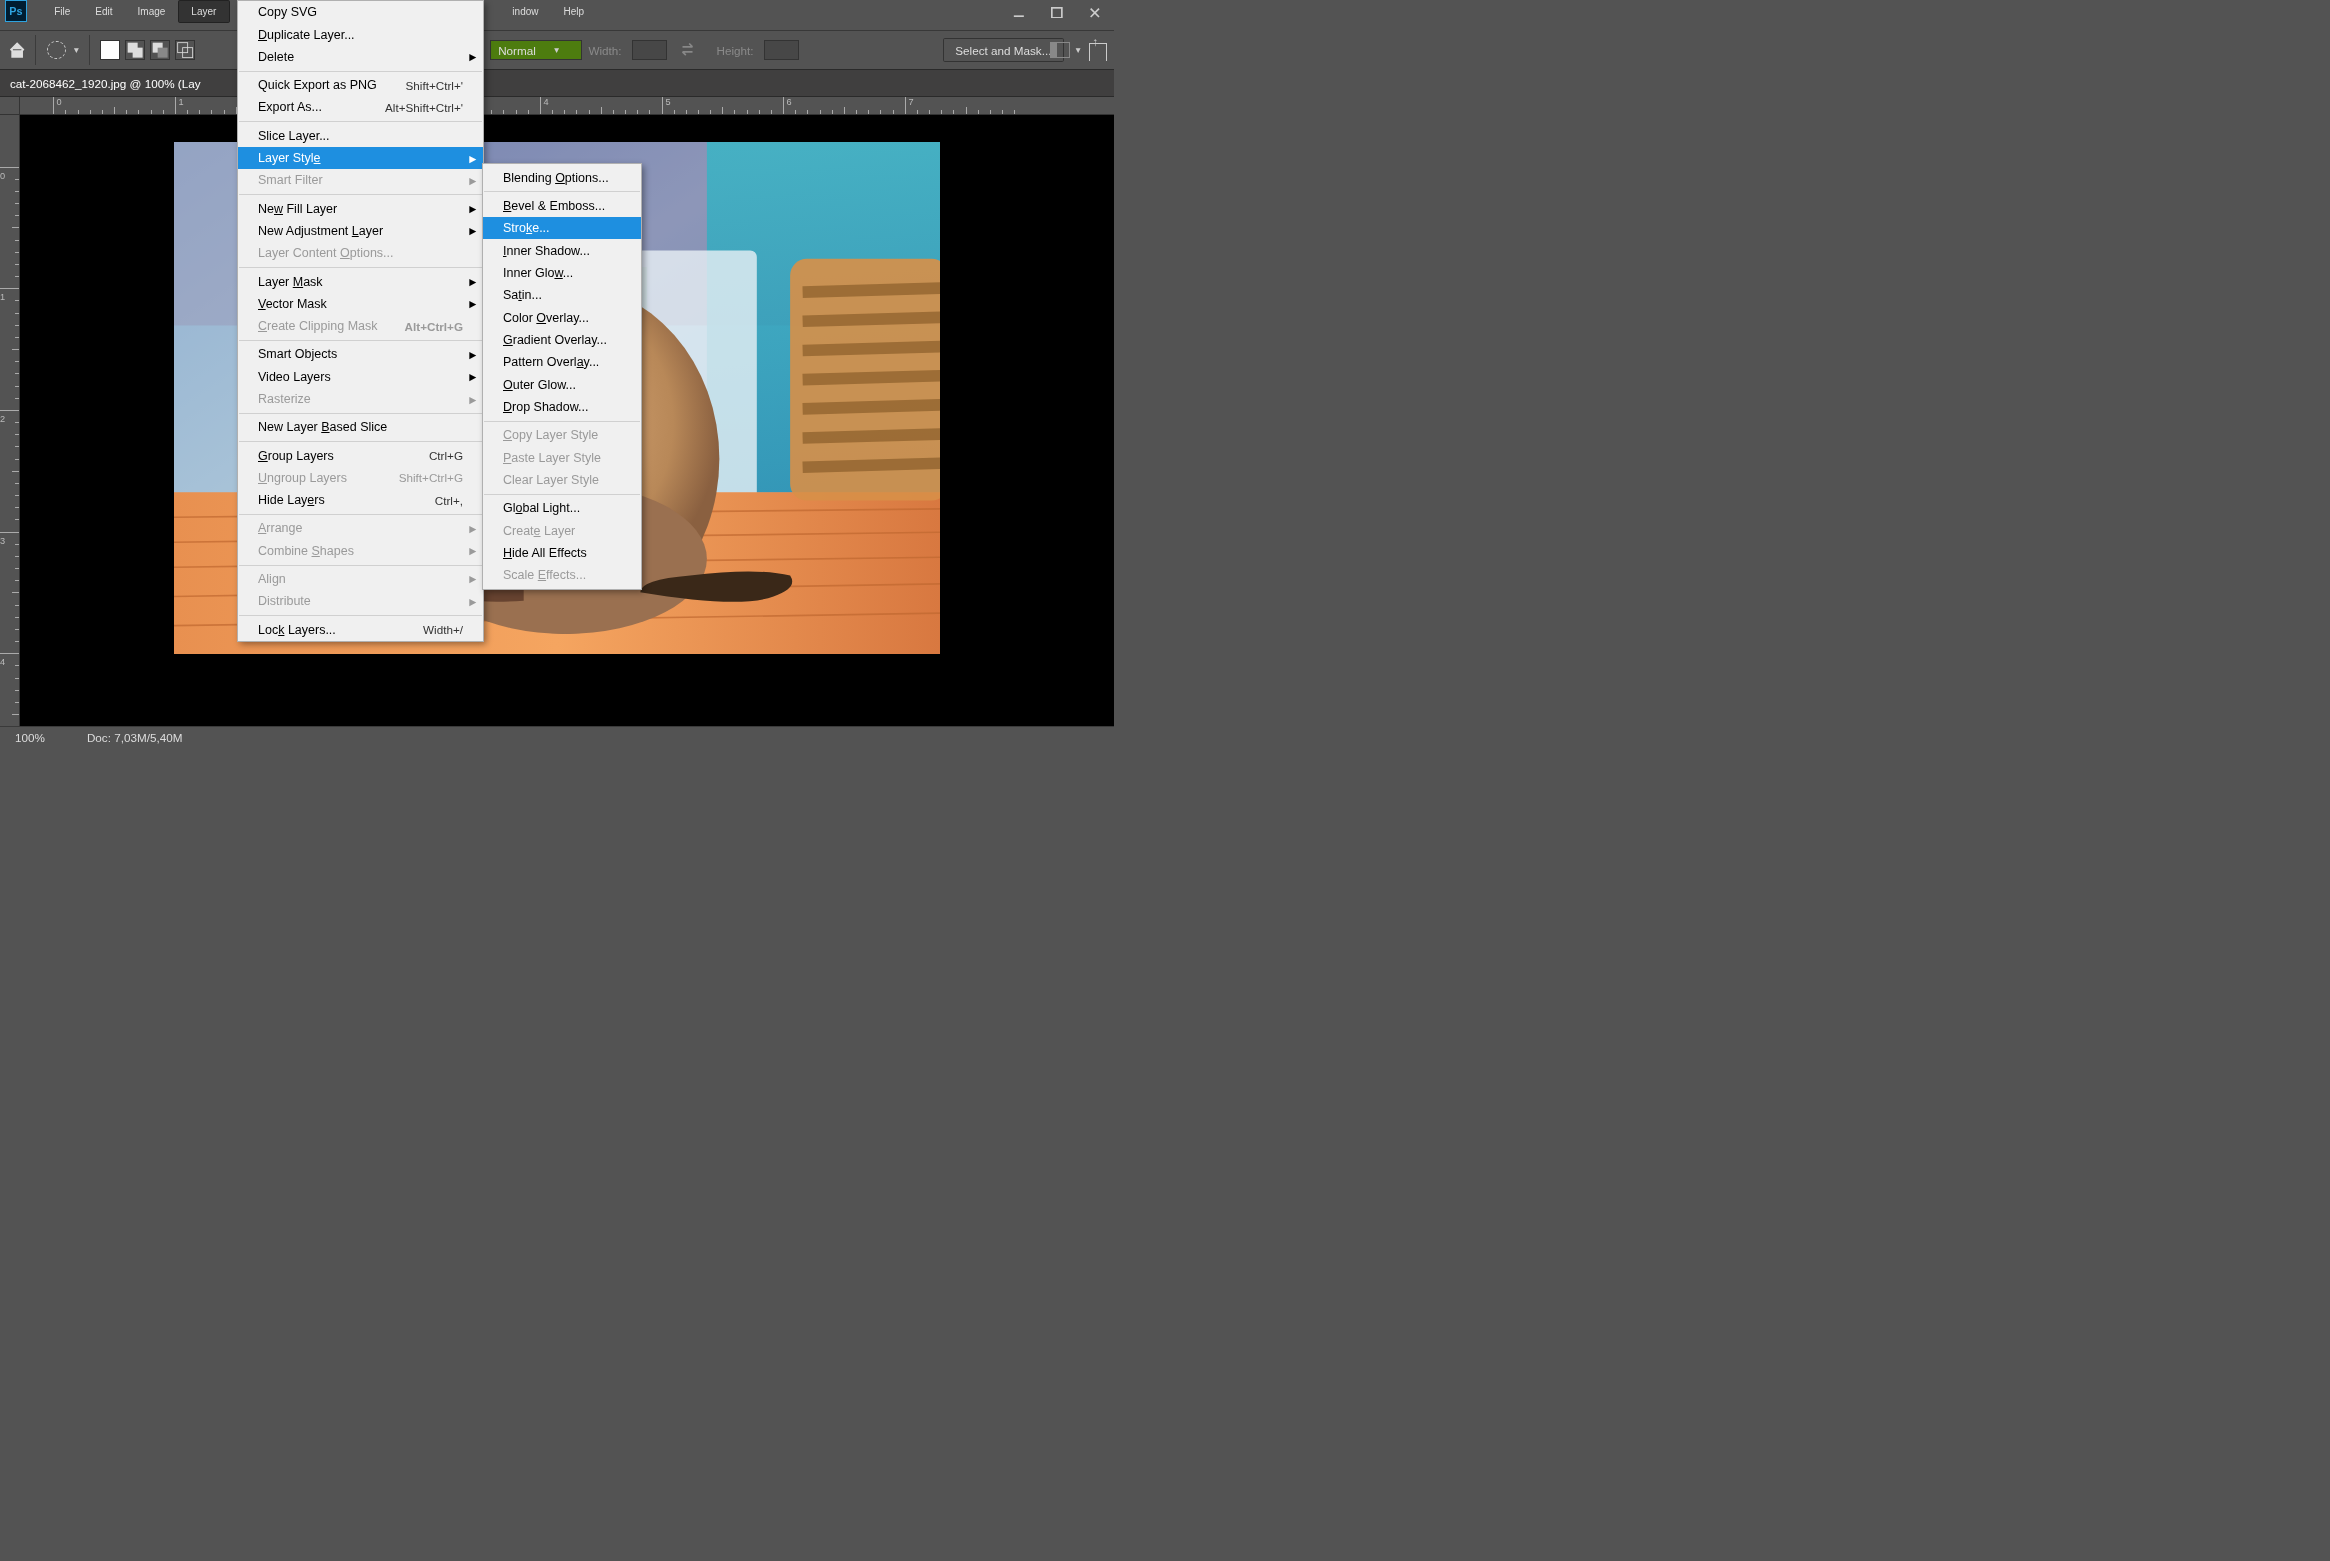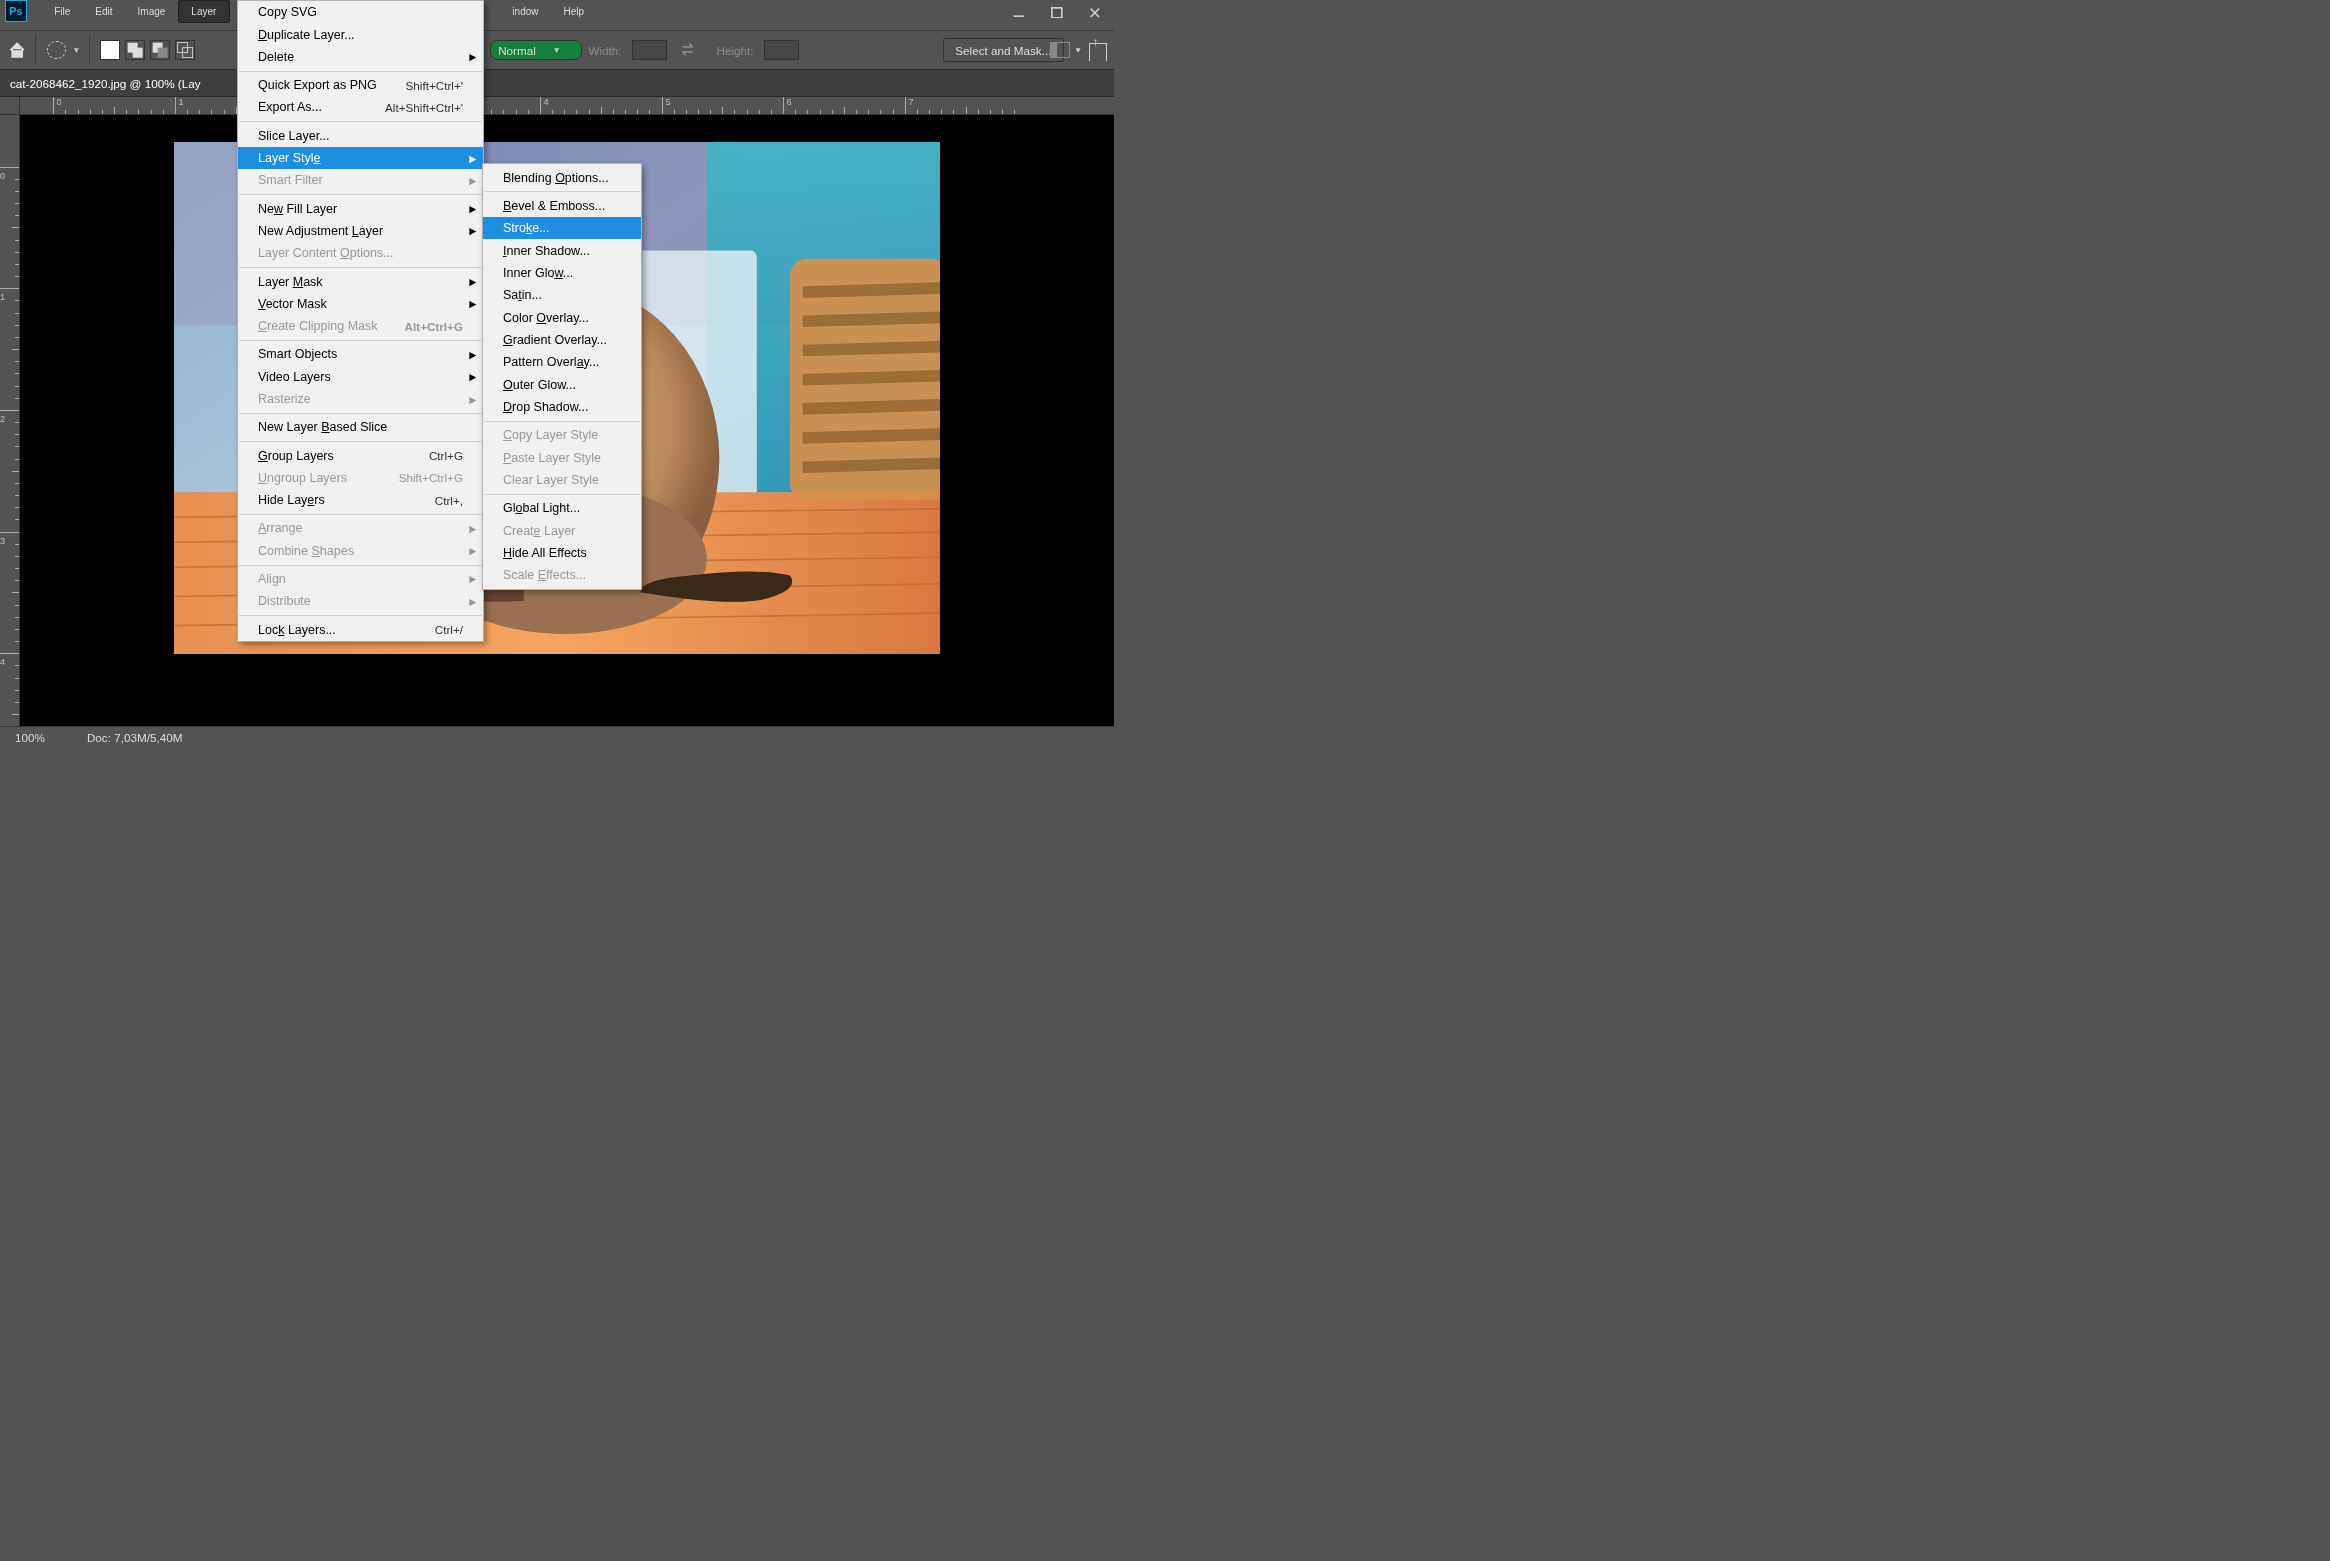--- a/index.html
+++ b/index.html
@@ -12,21 +12,21 @@
 .win-btn{width:38px;height:25px;display:flex;align-items:center;justify-content:center;color:#ccc}
 .toolbar{height:40px;background:#535353;border-top:0.8px solid #383838;border-bottom:0.8px solid #2a2a2a;display:flex;align-items:center;padding:0 6.7px;position:relative}
 .tb-sep{width:0.8px;height:30px;background:#3b3b3b;margin:0 8.3px}
 .home-icon{width:20px;height:20px;display:flex;align-items:center;justify-content:center}
 .sel-shape{width:18.3px;height:18.3px;border:0.8px dashed #ccc;border-radius:50%;margin:0 3.3px}
 .chev-down{font-size:8.3px;color:#ccc;margin-left:3.3px}
 .swatch{width:20px;height:20px;border:0.8px solid #333;margin:0 2.5px}
 .sw-white{background:#fff}
 .sw-dual{position:relative;background:#535353}
 .tb-label{color:#c8c8c8;margin:0 6.7px;font-size:11.7px}
-.tb-select{background:#15803d;border:0.8px solid #333;color:#ddd;padding:2.5px 20px 2.5px 6.7px;position:relative;display:inline-flex;align-items:center;border-radius:8px}
+.tb-select{background:#4d7c0f;border:0.8px solid #333;color:#ddd;padding:2.5px 20px 2.5px 6.7px;position:relative;display:inline-flex;align-items:center;border-radius:0}
 .tb-input{width:35px;height:20px;background:#474747;border:0.8px solid #333;margin-left:3.3px}
 .dim{color:#8a8a8a}
 .select-mask{border:0.8px solid #333;padding:4.2px 11.7px;color:#ddd;border-radius:1.7px}
 .doc-tab{height:27px;background:#403f3f;border-bottom:0.8px solid #2a2a2a;display:flex;align-items:center;padding:0 10px;color:#fff;font-size:11.7px}
 .canvas-area{position:absolute;left:0;top:97px;right:0;bottom:21.7px;background:#282828}
 .ruler-h{position:absolute;left:20px;right:0;top:0;height:18.3px;background:#535353;border-bottom:0.8px solid #333;overflow:hidden}
 .ruler-v{position:absolute;left:0;top:18.3px;width:20px;bottom:0;background:#535353;border-right:0.8px solid #333;overflow:hidden}
 .ruler-corner{position:absolute;left:0;top:0;width:20px;height:18.3px;background:#535353;border-right:0.8px solid #333;border-bottom:0.8px solid #333}
 .rh-mark{position:absolute;top:0;font-size:9.2px;color:#bbb;padding-left:2.5px;border-left:0.8px solid #aaa;height:18.3px;line-height:10px}
 .rh-tick{position:absolute;bottom:0;width:0.8px;height:4.2px;background:#aaa}
@@ -430,21 +430,21 @@
       <span>Align</span>
       <span class="ctx-arrow" style="color: rgb(154, 154, 154);">▶</span>
     </div>
     <div class="ctx-item disabled">
       <span>Distribute</span>
       <span class="ctx-arrow" style="color: rgb(154, 154, 154);">▶</span>
     </div>
     <div class="ctx-sep"></div>
     <div class="ctx-item">
       <span>Loc<span class="und">k</span> Layers...</span>
-      <span class="shortcut">Ctrl+/</span>
+      <span class="shortcut">Width+/</span>
     </div>
   </div>
 <div class="ctx-menu ctx-sub" id="ctx-sub">
     <div class="ctx-item">
       <span>Blending <span class="und">O</span>ptions...</span>
     </div>
     <div class="ctx-sep"></div>
     <div class="ctx-item">
       <span><span class="und">B</span>evel &amp; Emboss...</span>
     </div>

